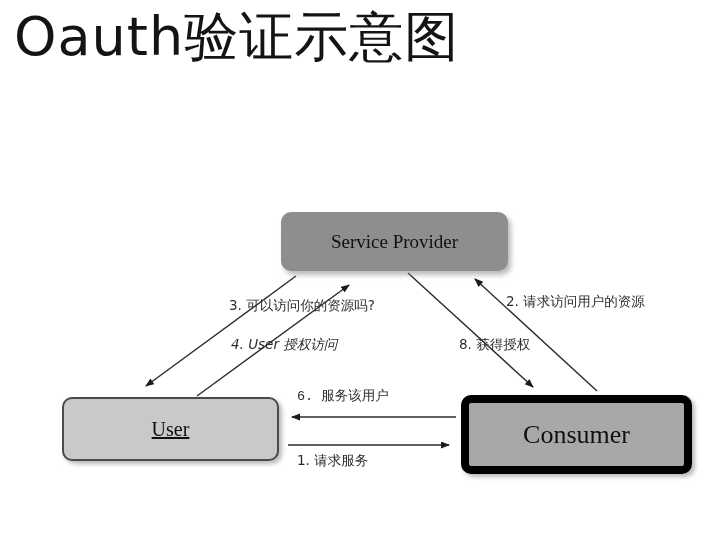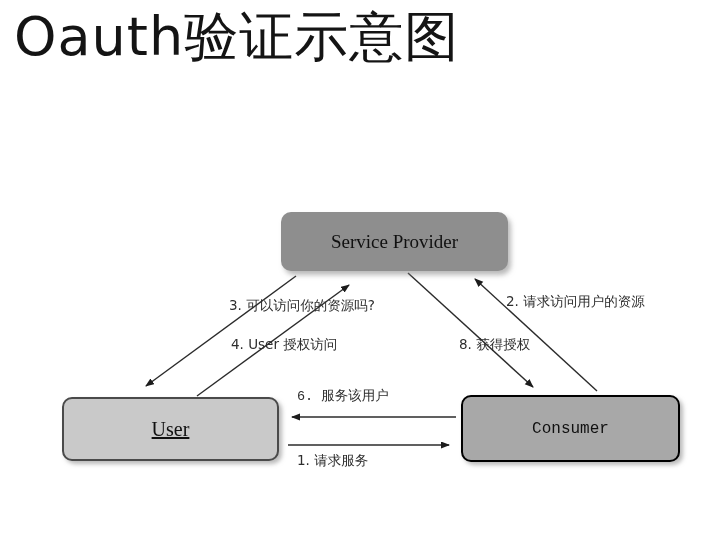--- a/index.html
+++ b/index.html
@@ -41,35 +41,34 @@
     left: 62px; top: 397px; width: 213px; height: 60px;
     background: #c9c9c9;
     border: 2px solid #4a4a4a;
     box-shadow: 3px 3px 4px rgba(140,140,140,0.6);
     font-size: 20px;
     text-decoration: underline;
   }
   #node-consumer {
     left: 461px; top: 395px; width: 215px; height: 63px;
     background: #a8a8a8;
-    border: 2px solid #000000;
+    border: 8px solid #000000;
     box-shadow: 3px 3px 4px rgba(140,140,140,0.6);
-    font-size: 16px;
-    font-family: Liberation Mono, monospace;
+    font-size: 26px;
   }
   .step-label {
     position: absolute;
     font-size: 13.5px;
     color: #2e2e2e;
     white-space: nowrap;
     font-family: "DejaVu Sans", sans-serif;
   }
   #label-step3 { left: 229px; top: 297px; }
   #label-step2 { left: 469px; top: 293px; margin-left: 37px; }
-  #label-step4 { left: 231px; top: 336px; }
+  #label-step4 { left: 231px; top: 336px; font-style: italic; }
   #label-step5 { left: 459px; top: 336px; }
   #label-step6 { left: 297px; top: 387px; font-family: Liberation Mono, monospace; }
   #label-step1 { left: 297px; top: 452px; }
   #arrow-layer {
     position: absolute;
     left: 0; top: 0;
     width: 707px; height: 547px;
     pointer-events: none;
   }
 </style>

